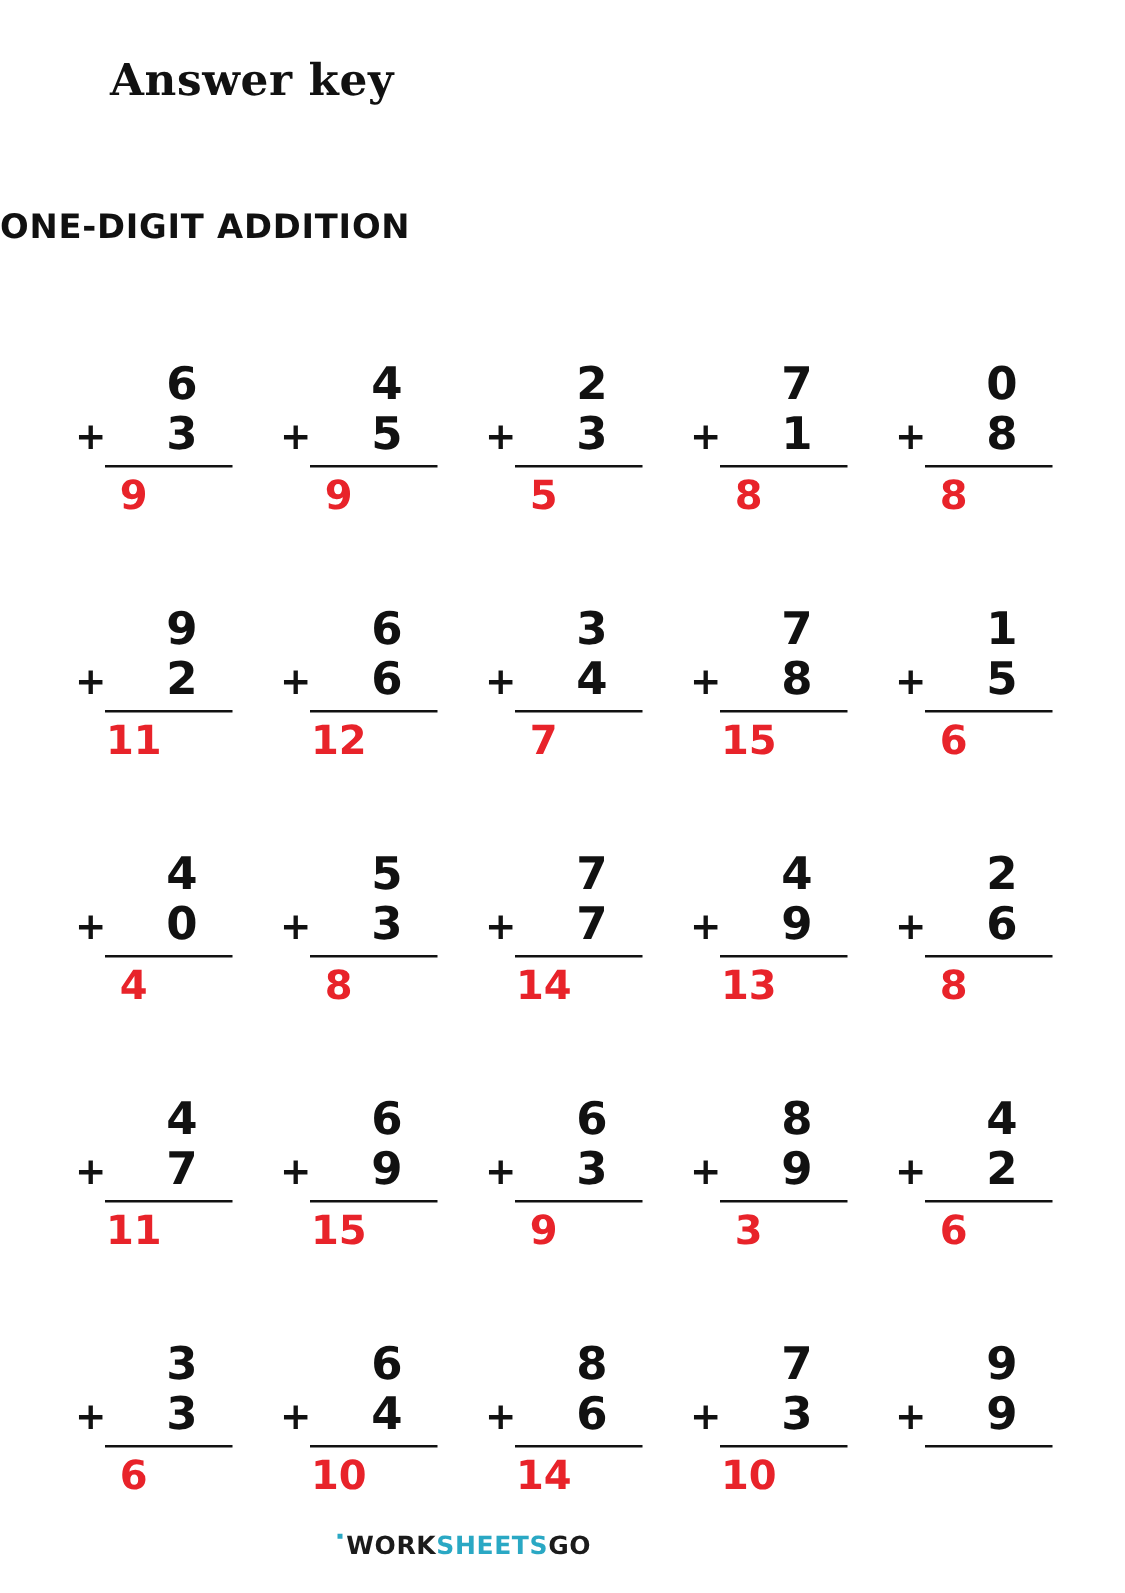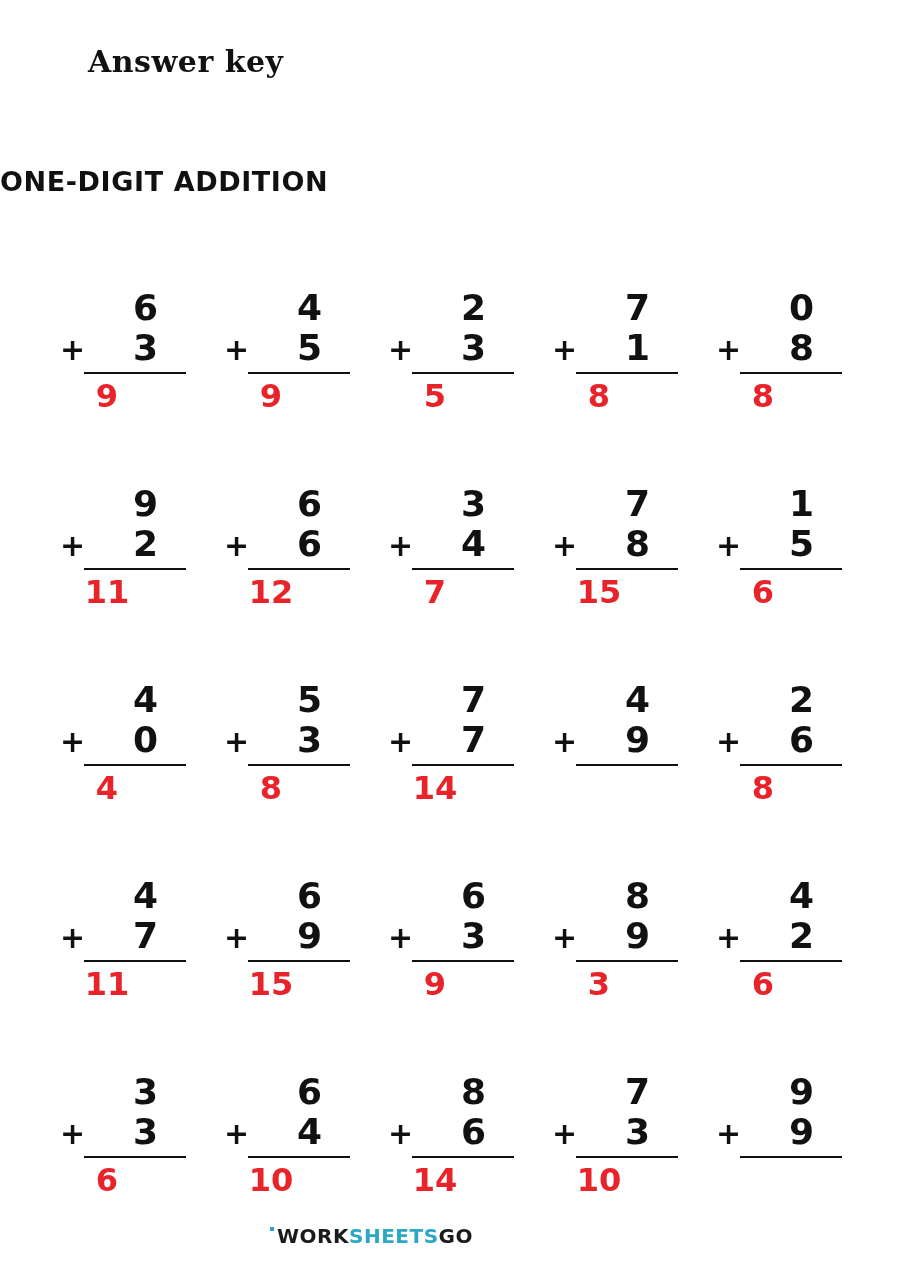--- a/index.html
+++ b/index.html
@@ -15,21 +15,21 @@
     position: relative;
     overflow: hidden;
   }
 
   .answer-key {
     position: absolute;
     top: 44px;
     left: 88px;
     font-family: "DejaVu Serif", serif;
     font-weight: bold;
-    font-size: 30px;
+    font-size: 35px;
     letter-spacing: 0.5px;
     color: #111111;
   }
 
   .worksheet-title {
     position: absolute;
     top: 166px;
     left: 0;
     width: 900px;
     text-align: left;
@@ -291,20 +291,21 @@
 
   <div class="problem">
     <div class="prob-rows">
       <div class="digit">4</div>
       <div class="addend-row">
         <span class="plus-sign">+</span>
         <div class="digit">9</div>
       </div>
       <div class="rule"></div>
     </div>
+    <div class="answer">13</div>
   </div>
 
   <div class="problem">
     <div class="prob-rows">
       <div class="digit">2</div>
       <div class="addend-row">
         <span class="plus-sign">+</span>
         <div class="digit">6</div>
       </div>
       <div class="rule"></div>

